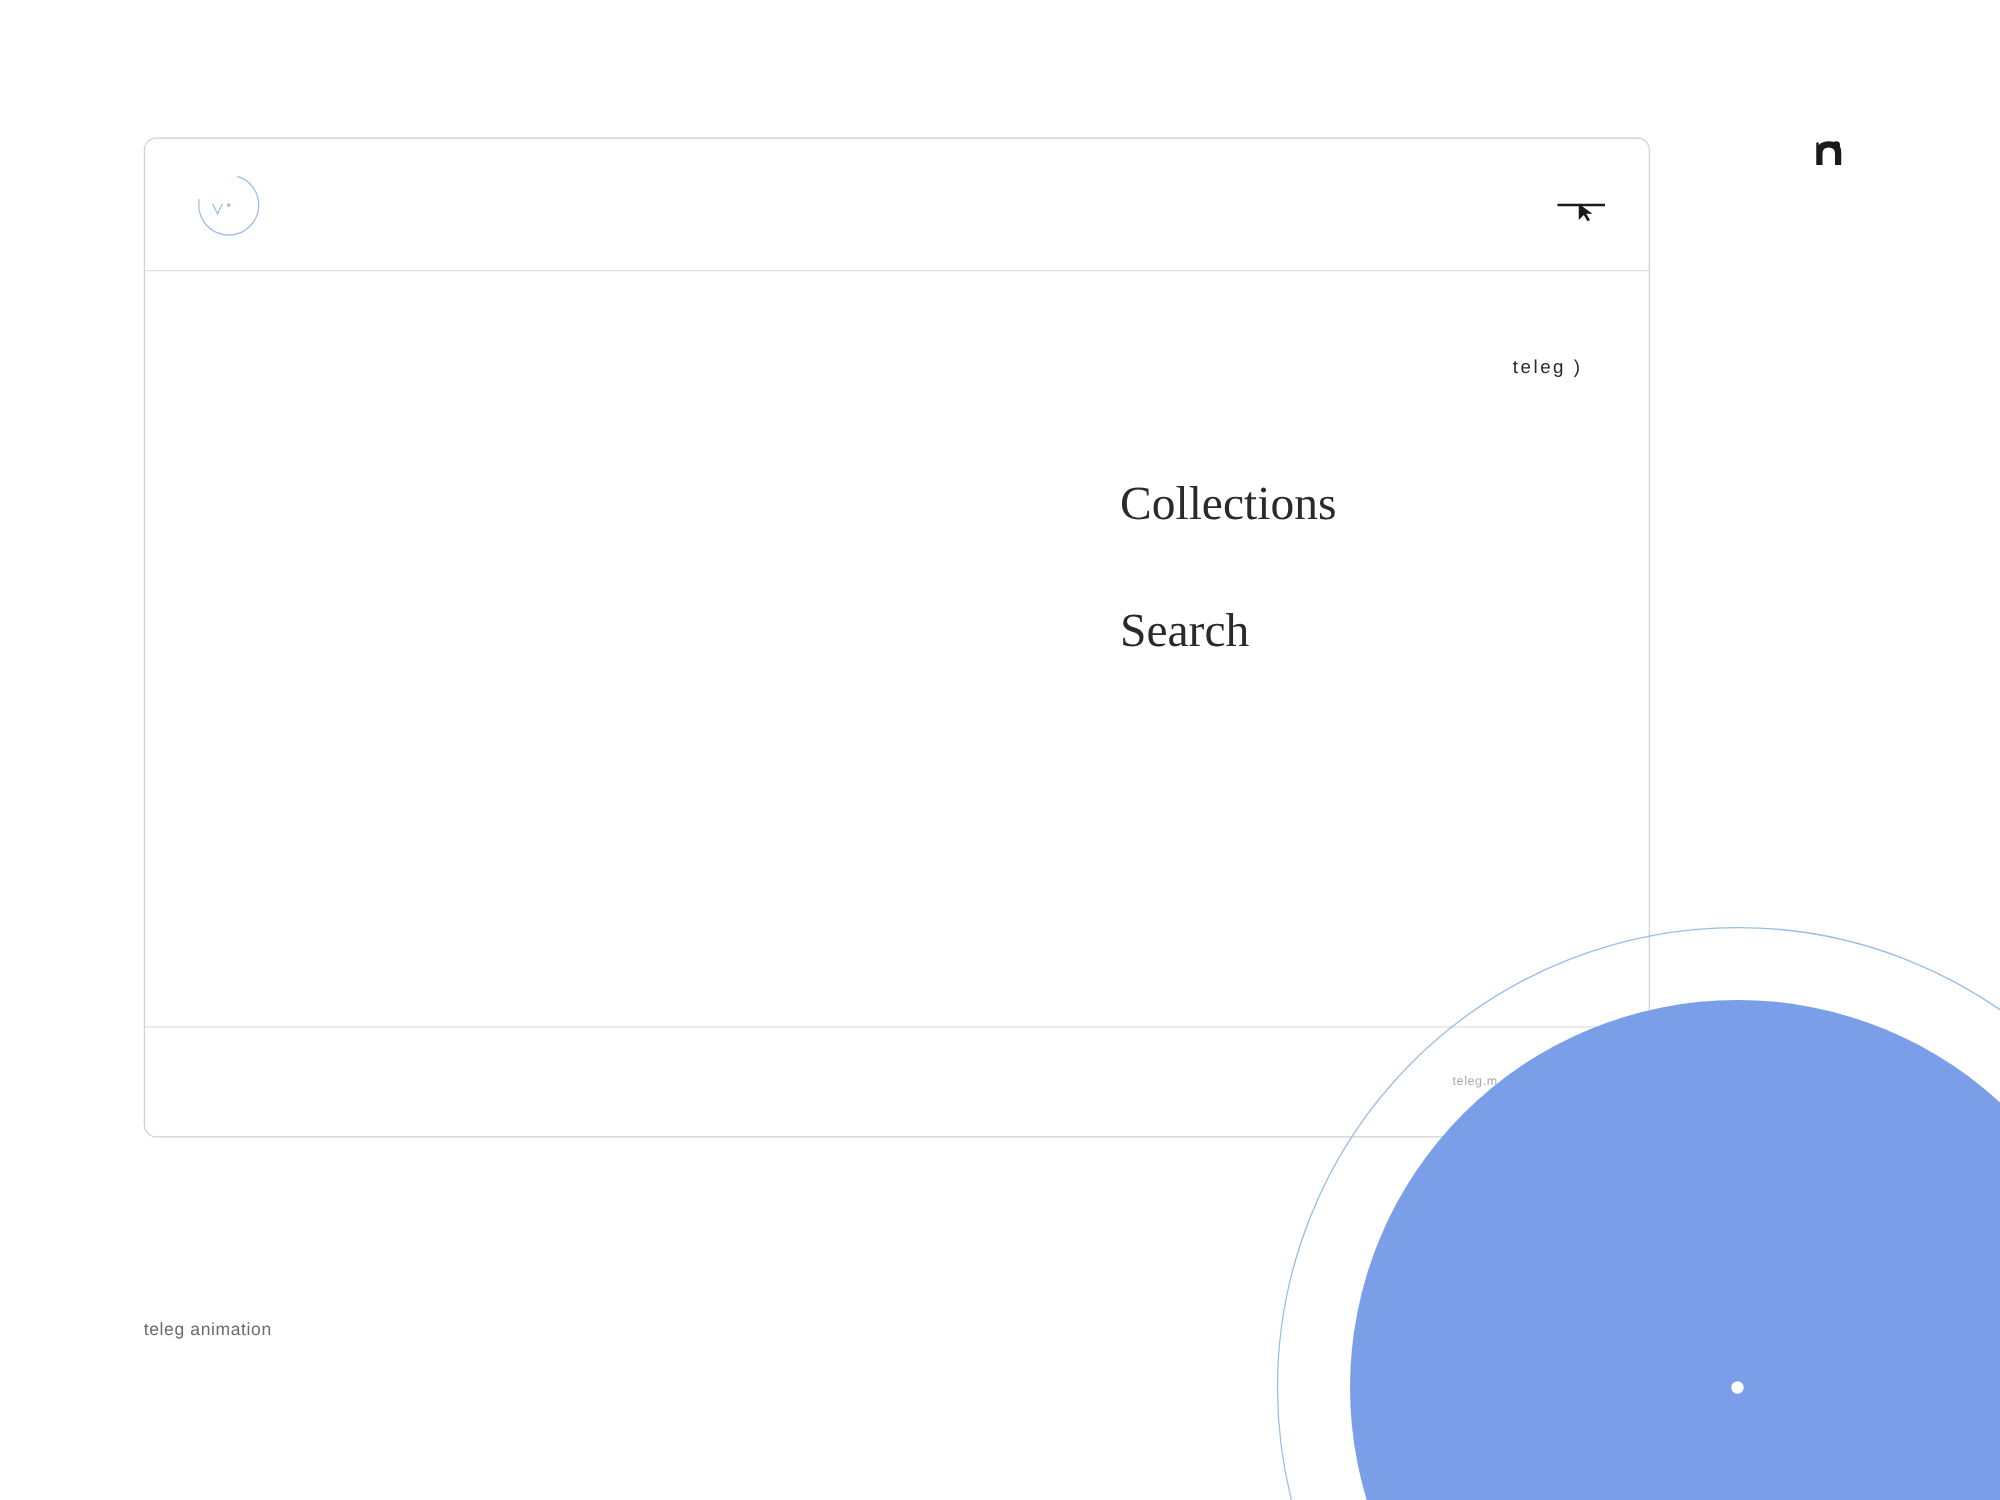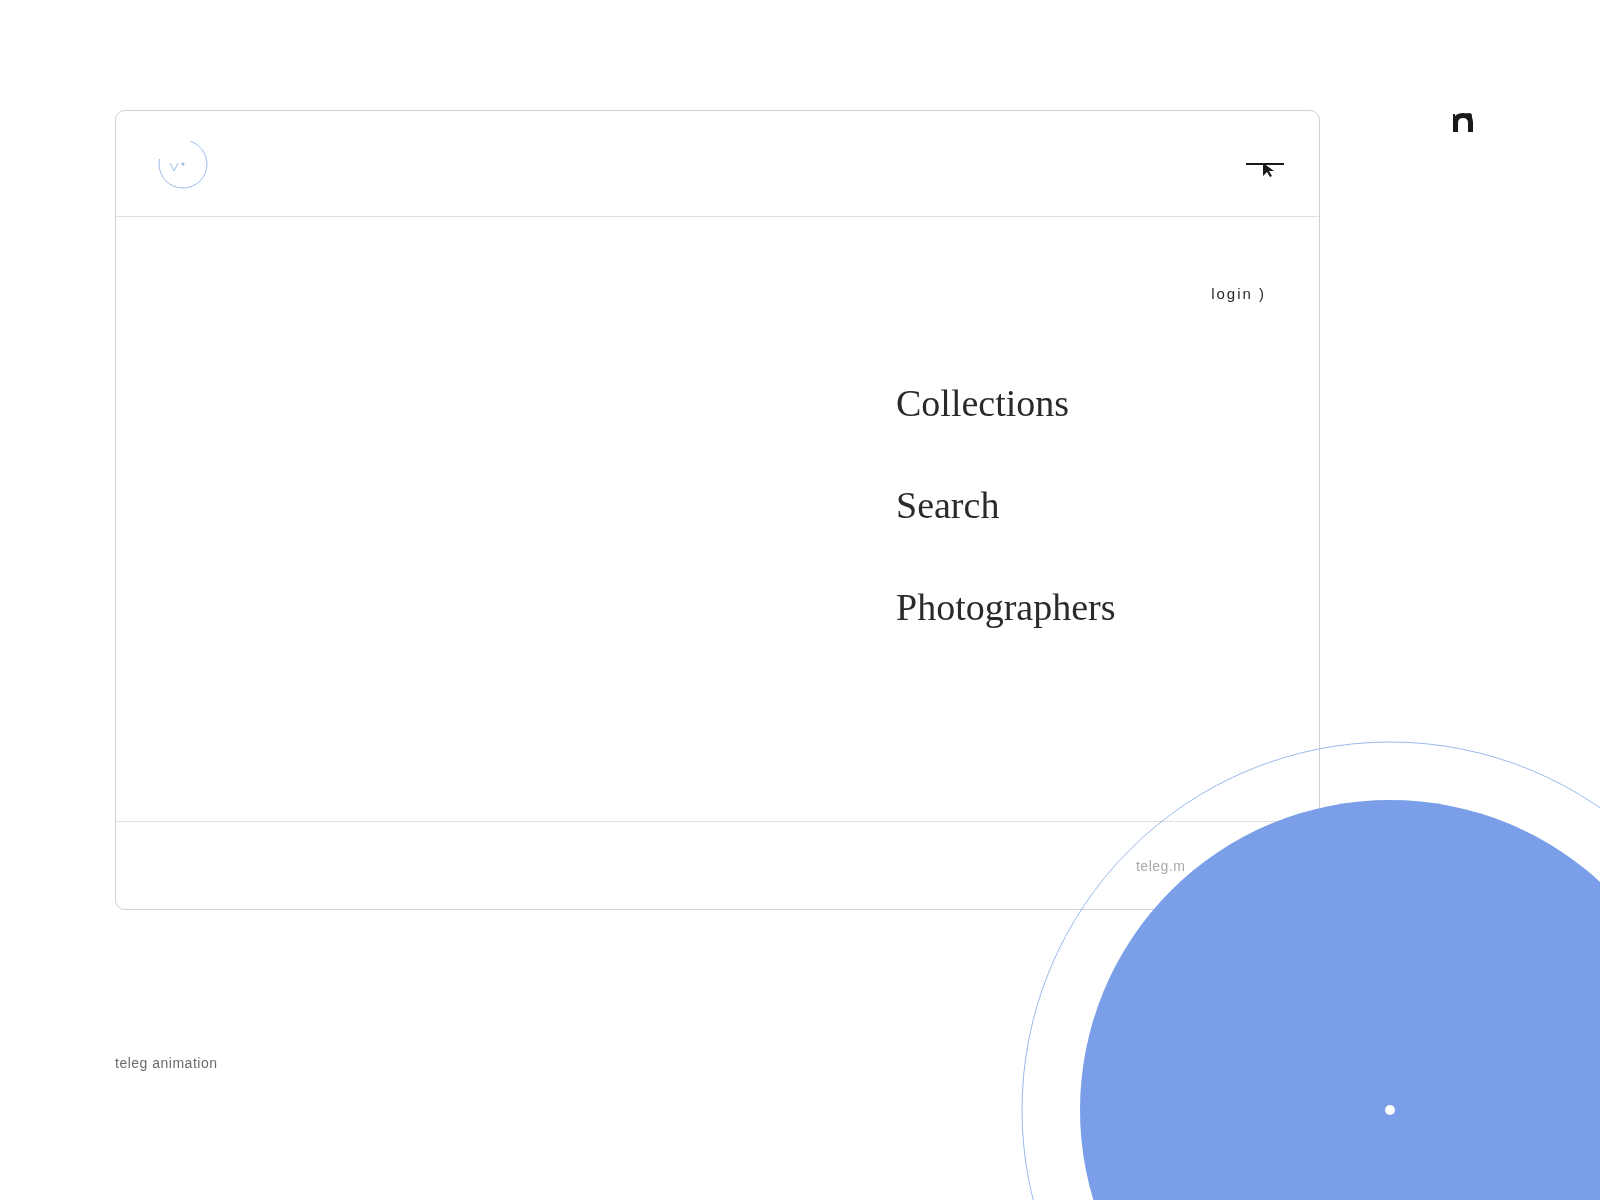--- a/index.html
+++ b/index.html
@@ -96,21 +96,21 @@
     .footer {
       height: 88px;
       border-top: 1px solid #e0e0e0;
       display: flex;
       align-items: center;
       justify-content: flex-end;
       padding: 0 50px;
       gap: 35px;
     }
     .social-link {
-      font-size: 14px;
+      font-size: 10px;
       color: #aaaaaa;
       letter-spacing: 0.5px;
       cursor: pointer;
     }
     .caption {
       position: absolute;
       left: 115px;
       top: 1055px;
       font-size: 14px;
       color: #6a6a6a;
@@ -147,25 +147,24 @@
       <div class="menu-line"></div>
       <div class="cursor-icon">
         <svg width="14" height="16" viewBox="0 0 14 16">
           <path d="M 1 1 L 1 14 L 5 10 L 8 15 L 10 14 L 7 9 L 12 9 Z" fill="#1a1a1a"></path>
         </svg>
       </div>
     </div>
   </div>
 
   <div class="main-content">
-    <div class="login-link">login )</div>
+    <div class="login-link">teleg )</div>
     <div class="nav-links">
       <div class="nav-link">Collections</div>
       <div class="nav-link">Search</div>
-      <div class="nav-link">Photographers</div>
     </div>
   </div>
 
   <div class="footer">
     <div class="social-link">teleg.m</div>
     <div class="social-link">insta.m</div>
   </div>
 </div>
 
 <div class="caption">teleg animation</div>

